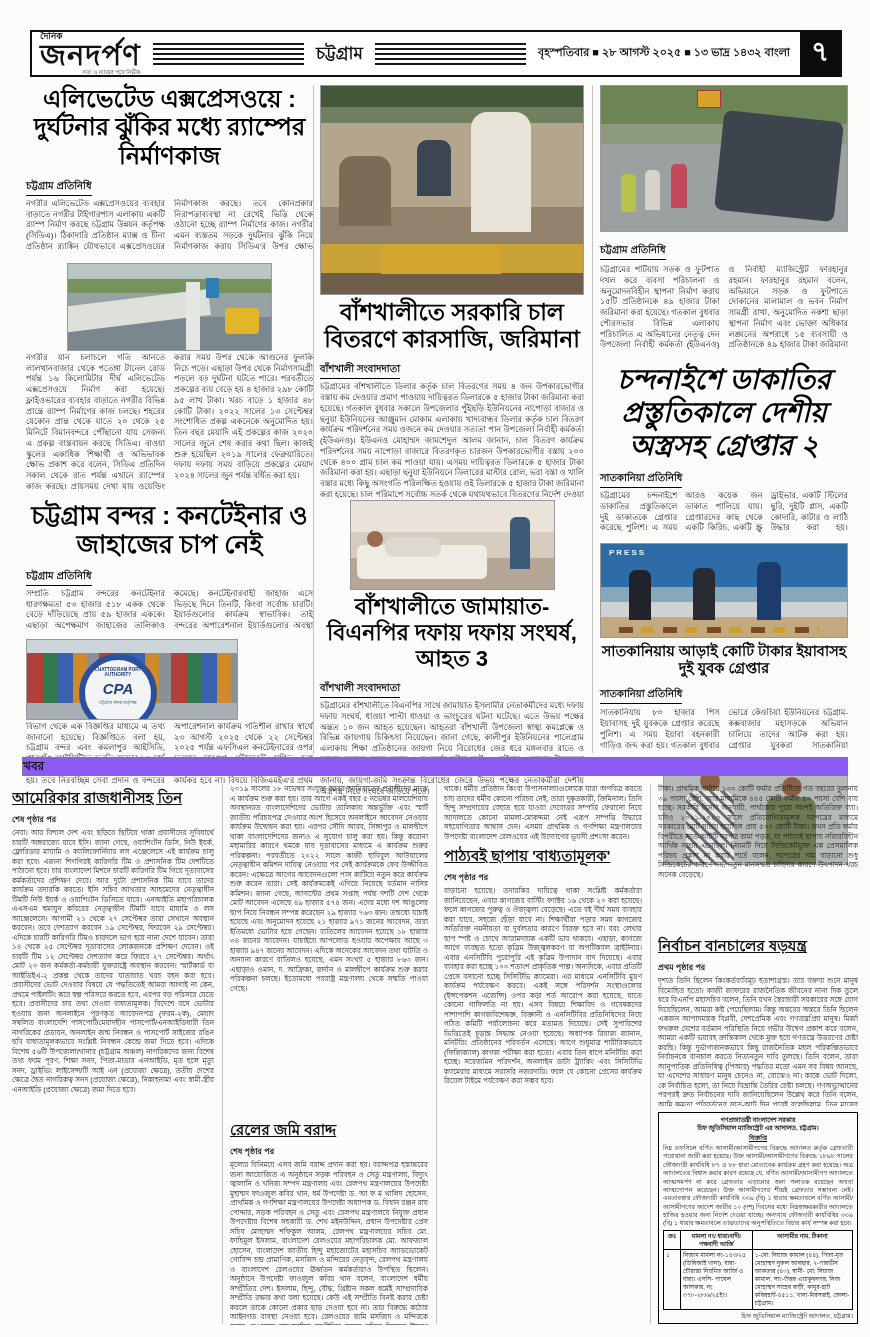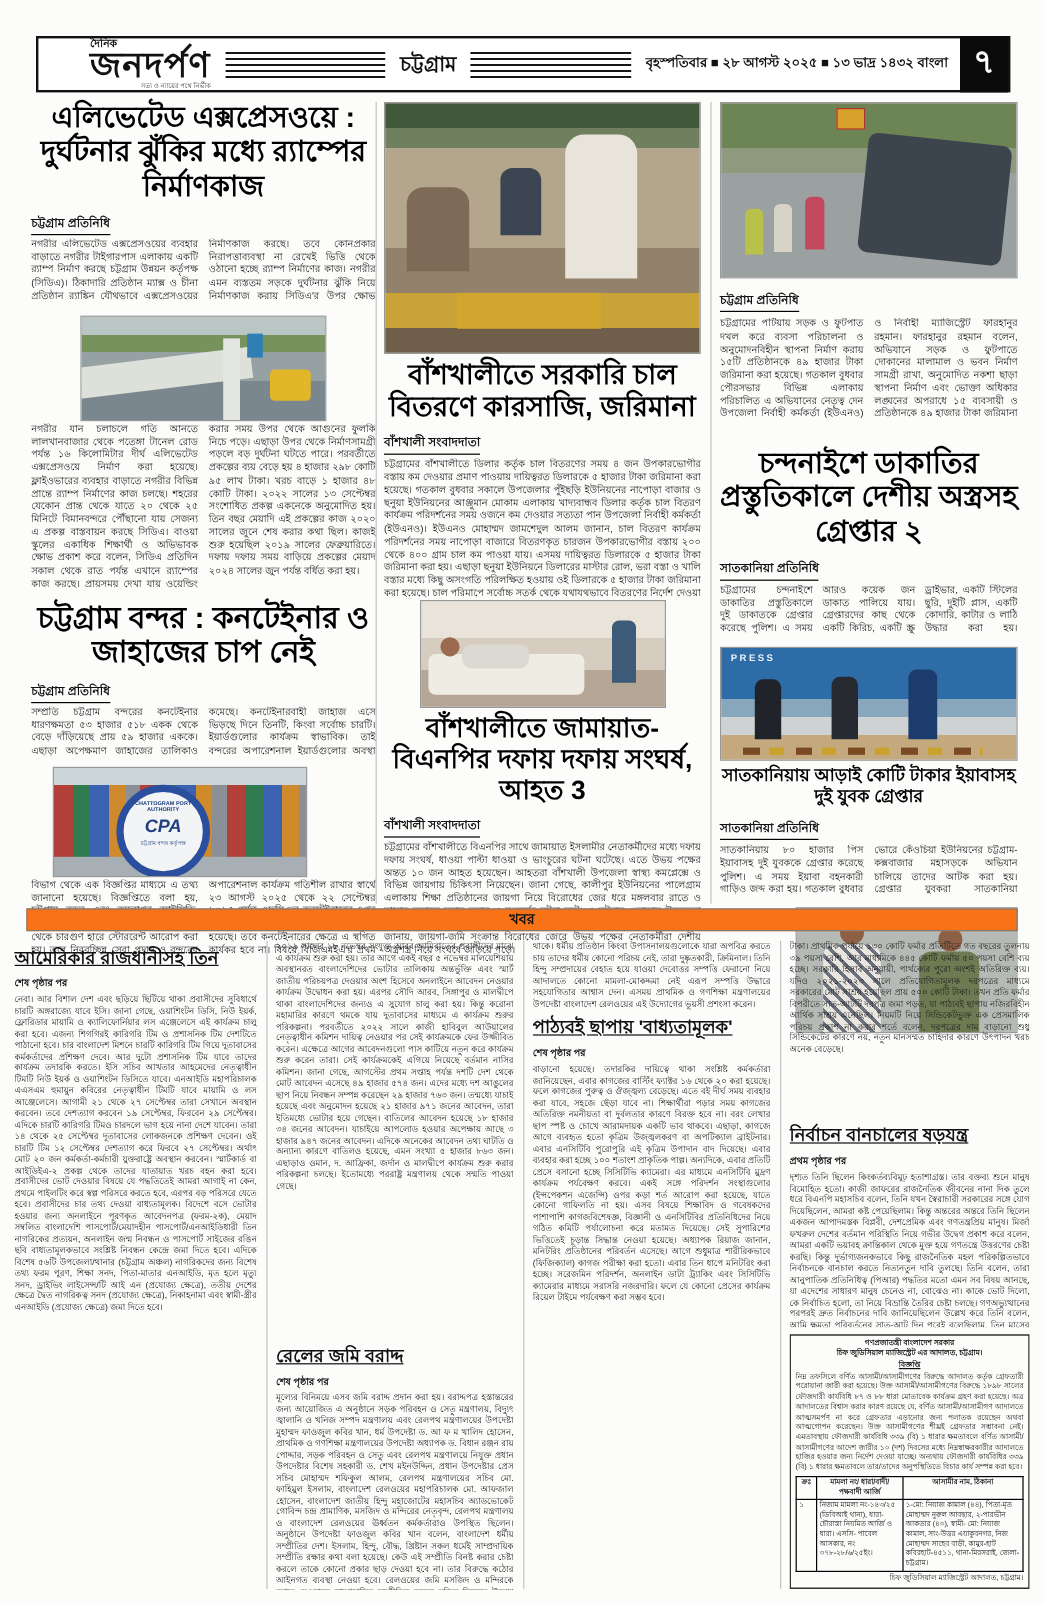--- a/index.html
+++ b/index.html
@@ -1,20 +1,20 @@
 <!DOCTYPE html>
 <html><head>
 <meta charset="utf-8">
 <style>
   html,body{margin:0;padding:0;background:#e9e9e9;}
   .page{position:relative;width:870px;height:1337px;background:#fcfcfb;margin:0 auto;
         font-family:"Liberation Sans","DejaVu Sans",sans-serif;color:#111;overflow:hidden;}
   
   .hdr{position:absolute;left:30px;top:30px;width:812px;height:47px;border:2px solid #111;
-       display:flex;align-items:center;background:#fff;box-sizing:border-box;padding-left:35px;}
+       display:flex;align-items:center;background:#fff;box-sizing:border-box;}
   .masthead{margin-left:8px;line-height:1;white-space:nowrap;}
   .masthead .daily{font-size:9px;font-weight:bold;}
   .masthead .title{font-size:29px;font-weight:900;letter-spacing:1px;}
   .masthead .tagline{font-size:5.5px;color:#333;text-align:right;}
   .rulestack{height:22px;flex:1;margin:0 12px;
        background:repeating-linear-gradient(180deg,#161616 0 2px,transparent 2px 5px);}
   .edition{font-size:17px;font-weight:bold;white-space:nowrap;}
   .dateline{font-size:11px;font-weight:bold;white-space:nowrap;margin-right:10px;}
   .pagenum{width:40px;height:47px;background:#0b0b0b;color:#fff;font-size:28px;font-weight:bold;
        display:flex;align-items:center;justify-content:center;margin-left:auto;}
@@ -56,38 +56,38 @@
   .px-inj .shirt{left:34px;top:36px;width:56px;height:20px;background:#dcd9d2;border-radius:8px;}
   .px-inj .visitor{right:24px;top:16px;width:20px;height:52px;background:#3d5a78;border-radius:6px 6px 0 0;}
   .px-arr{width:100%;height:95px;
      background:linear-gradient(180deg,#2d6ca6 0 46%,#88a7bd 46% 62%,#cfd2d2 62% 78%,#c4a87e 78% 100%);}
   .px-arr .press{position:absolute;left:8px;top:4px;color:#eaf2f8;font-size:8px;font-weight:bold;letter-spacing:2px;}
   .px-arr .g1{left:28px;top:26px;width:22px;height:50px;background:#20242a;border-radius:7px 7px 0 0;}
   .px-arr .g2{left:92px;top:24px;width:22px;height:52px;background:#272b31;border-radius:7px 7px 0 0;}
   .px-arr .cop{left:156px;top:18px;width:24px;height:58px;background:#1d3c6e;border-radius:7px 7px 0 0;}
   .px-arr .tools{left:18px;bottom:4px;width:200px;height:6px;
      background:repeating-linear-gradient(90deg,#7a4a22 0 14px,transparent 14px 22px,#caa12c 22px 34px,transparent 34px 44px);}
-  .px-port{width:212px;height:92px;margin:2px 18px;
+  .px-port{width:212px;height:81px;margin:2px 0;
      background:linear-gradient(180deg,#ccd6da 0 16%,transparent 16% 100%),
        repeating-linear-gradient(90deg,#b04038 0 16px,#2f7a4e 16px 30px,#3a62b0 30px 46px,#cf8a2c 46px 60px,#8a9096 60px 72px);}
   .px-port .dock{left:0;bottom:0;width:100%;height:16px;background:#a7aeb4;}
   .cpa{position:absolute;left:52px;top:14px;width:78px;height:78px;background:#f2f4f6;border:6px solid #2a4f9e;
      border-radius:50%;text-align:center;box-sizing:border-box;}
   .cpa .ring{display:block;font-size:4.6px;color:#21407f;font-weight:bold;margin-top:7px;line-height:1.15;}
   .cpa .abbr{display:block;font-size:15px;font-weight:900;color:#21407f;font-style:italic;margin-top:2px;}
   .cpa .bn{display:block;font-size:4.6px;color:#21407f;margin-top:2px;}
   .px-two{width:185px;height:105px;margin-left:auto;background:linear-gradient(180deg,#b6bab6 0 100%);}
   .px-two .h1c{left:36px;top:10px;width:20px;height:20px;background:#8d6046;border-radius:50%;}
   .px-two .b1{left:22px;top:30px;width:48px;height:75px;border-radius:10px 10px 0 0;
      background:repeating-linear-gradient(45deg,#e8e6de 0 5px,#6c7280 5px 8px);}
   .px-two .h2c{left:118px;top:16px;width:20px;height:20px;background:#8d6046;border-radius:50%;}
   .px-two .b2{left:102px;top:36px;width:50px;height:69px;background:#6d7a52;border-radius:10px 10px 0 0;}
   
-  .newsbar{position:absolute;left:22px;top:757px;width:826px;height:19px;background:#f97316;
-     border:1px solid #7c7c7c;box-sizing:border-box;display:flex;align-items:center;justify-content:center;
+  .newsbar{position:absolute;left:22px;top:757px;width:826px;height:19px;background:#8b5cf6;
+     border:1px solid #7c7c7c;box-sizing:border-box;display:flex;align-items:center;justify-content:flex-start;
      font-size:12px;font-weight:bold;color:#111;}
   
   .bcol{position:absolute;top:784px;height:546px;overflow:hidden;}
   .bh{font-size:15px;font-weight:900;text-align:left;text-decoration:underline;margin:2px 0;}
   .cont{font-size:8px;font-weight:bold;margin:1px 0 2px 0;}
   .bbody{font-size:7.2px;line-height:1.32;text-align:justify;overflow:hidden;color:#1a1a1a;}
   
   .notice{border:1px solid #000;margin-top:6px;padding:3px 4px;font-size:6.2px;line-height:1.35;}
   .notice .nc{text-align:center;font-weight:bold;}
   .notice .ntitle{text-align:center;font-weight:bold;text-decoration:underline;margin:1px 0;}
@@ -171,21 +171,21 @@
       <i class="f1"></i>
       <i class="f2"></i>
       <i class="f3"></i>
       <i class="sign"></i>
     </div>
     <div style="margin:2px 0;"><span class="byline">চট্টগ্রাম প্রতিনিধি</span></div>
     <div class="body c2" style="height:92px;">
       <span>চট্টগ্রামের পটিয়ায় সড়ক ও ফুটপাত দখল করে ব্যবসা পরিচালনা ও অনুমোদনবিহীন স্থাপনা নির্মাণ করায় ১৫টি প্রতিষ্ঠানকে ৪৯ হাজার টাকা জরিমানা করা হয়েছে। গতকাল বুধবার পৌরসভার বিভিন্ন এলাকায় পরিচালিত এ অভিযানের নেতৃত্ব দেন উপজেলা নির্বাহী কর্মকর্তা (ইউএনও) ও নির্বাহী ম্যাজিস্ট্রেট ফারহানুর রহমান। ফারহানুর রহমান বলেন, অভিযানে</span>
       <span>সড়ক ও ফুটপাতে দোকানের মালামাল ও ভবন নির্মাণ সামগ্রী রাখা, অনুমোদিত নকশা ছাড়া স্থাপনা নির্মাণ এবং ভোক্তা অধিকার লঙ্ঘনের অপরাধে ১৫ ব্যবসায়ী ও প্রতিষ্ঠানকে ৪৯ হাজার টাকা জরিমানা করা হয়েছে। জরিমানার পাশাপাশি অপরাধ সংশ্লিষ্ট মালামাল জব্দ করে পটিয়া পৌরসভা কর্তৃপক্ষের জিম্মায় রাখা হয়েছে। তিনি আরও বলেন, পথচারীদের চলাচলে প্রতিবন্ধকতা সৃষ্টি ও পৌরসভার নিয়ম ভঙ্গ করে কেউ ব্যবসা বা নির্মাণকাজ করতে পারবে না। এ ধরনের অভিযান অব্যাহত থাকবে।</span>
     </div>
-    <div class="h1" style="font-size:24px;margin-top:16px;">চন্দনাইশে ডাকাতির প্রস্তুতিকালে দেশীয় অস্ত্রসহ গ্রেপ্তার ২</div>
+    <div class="h1" style="font-size:28px;margin-top:6px;font-style:italic;">চন্দনাইশে ডাকাতির প্রস্তুতিকালে দেশীয় অস্ত্রসহ গ্রেপ্তার ২</div>
     <div><span class="byline">সাতকানিয়া প্রতিনিধি</span></div>
     <div class="body c3" style="height:52px;">চট্টগ্রামের চন্দনাইশে ডাকাতির প্রস্তুতিকালে দুই ডাকাতকে গ্রেপ্তার করেছে পুলিশ। এ সময় আরও কয়েক জন ডাকাত পালিয়ে যায়। গ্রেপ্তারদের কাছ থেকে একটি কিরিচ, একটি স্ক্রু ড্রাইভার, একটি স্টিলের ছুরি, দুইটি প্লাস, একটি কোদারি, কাটার ও লাঠি উদ্ধার করা হয়। গ্রেপ্তারকৃতরা হলো- চন্দনাইশ উপজেলার দোহাজারী পৌরসভার ঈদ পুকুরিয়ার আব্দুল মালেকের ছেলে মো. মহসিন (৩৩) ও চাগাচরের পেঠান আলীর ছেলে মোশারফ (৩১)। মঙ্গলবার (২৬ আগস্ট) ভোরে চন্দনাইশ উপজেলার দোহাজারী পৌরসভার নাথু ব্রিজ সংলগ্ন এলাকায় অভিযান পরিচালনা করে তাদের গ্রেপ্তার করা হয়। চন্দনাইশ থানার ভারপ্রাপ্ত কর্মকর্তা (ওসি) গোলাম মাওয়ার বলেছেন, এ ঘটনায় গ্রেপ্তারদের বিরুদ্ধে চন্দনাইশ থানায় ডাকাতির প্রস্তুতির অভিযোগ এনে নিয়মিত মামলা দায়ের করা হয়েছে।</div>
     <div class="photo px-arr">
       <span class="press">PRESS</span>
       <i class="g1"></i>
       <i class="g2"></i>
       <i class="cop"></i>
       <i class="tools"></i>
     </div>
     <div class="h1" style="font-size:14.5px;margin-top:5px;">সাতকানিয়ায় আড়াই কোটি টাকার ইয়াবাসহ দুই যুবক গ্রেপ্তার</div>

